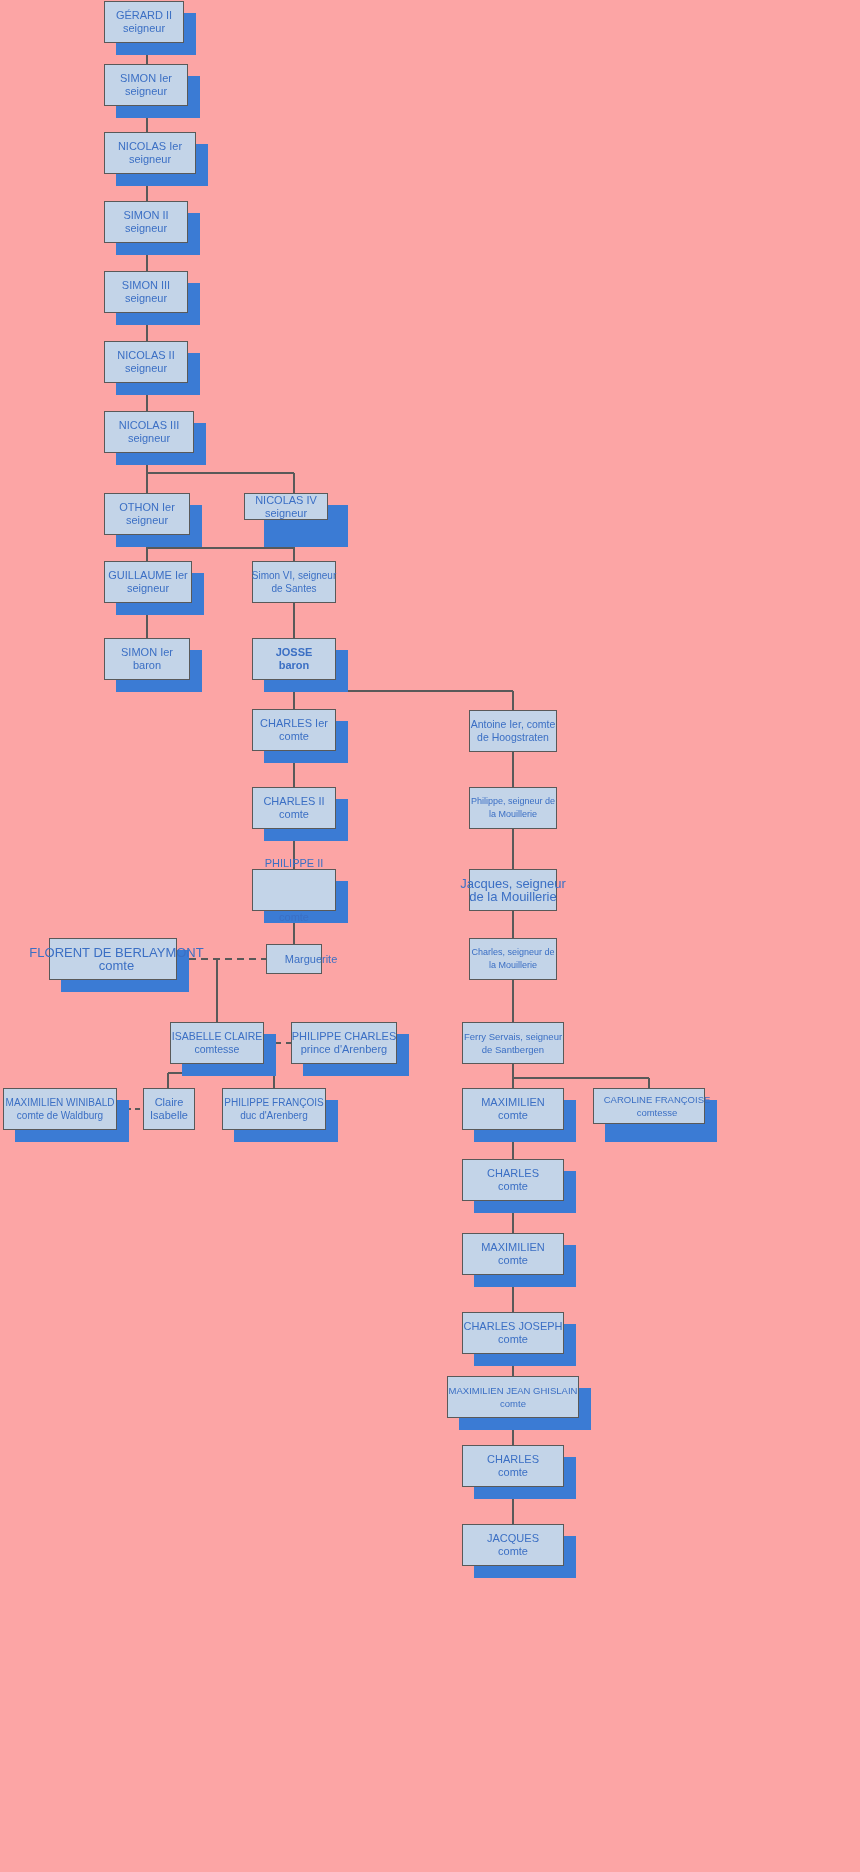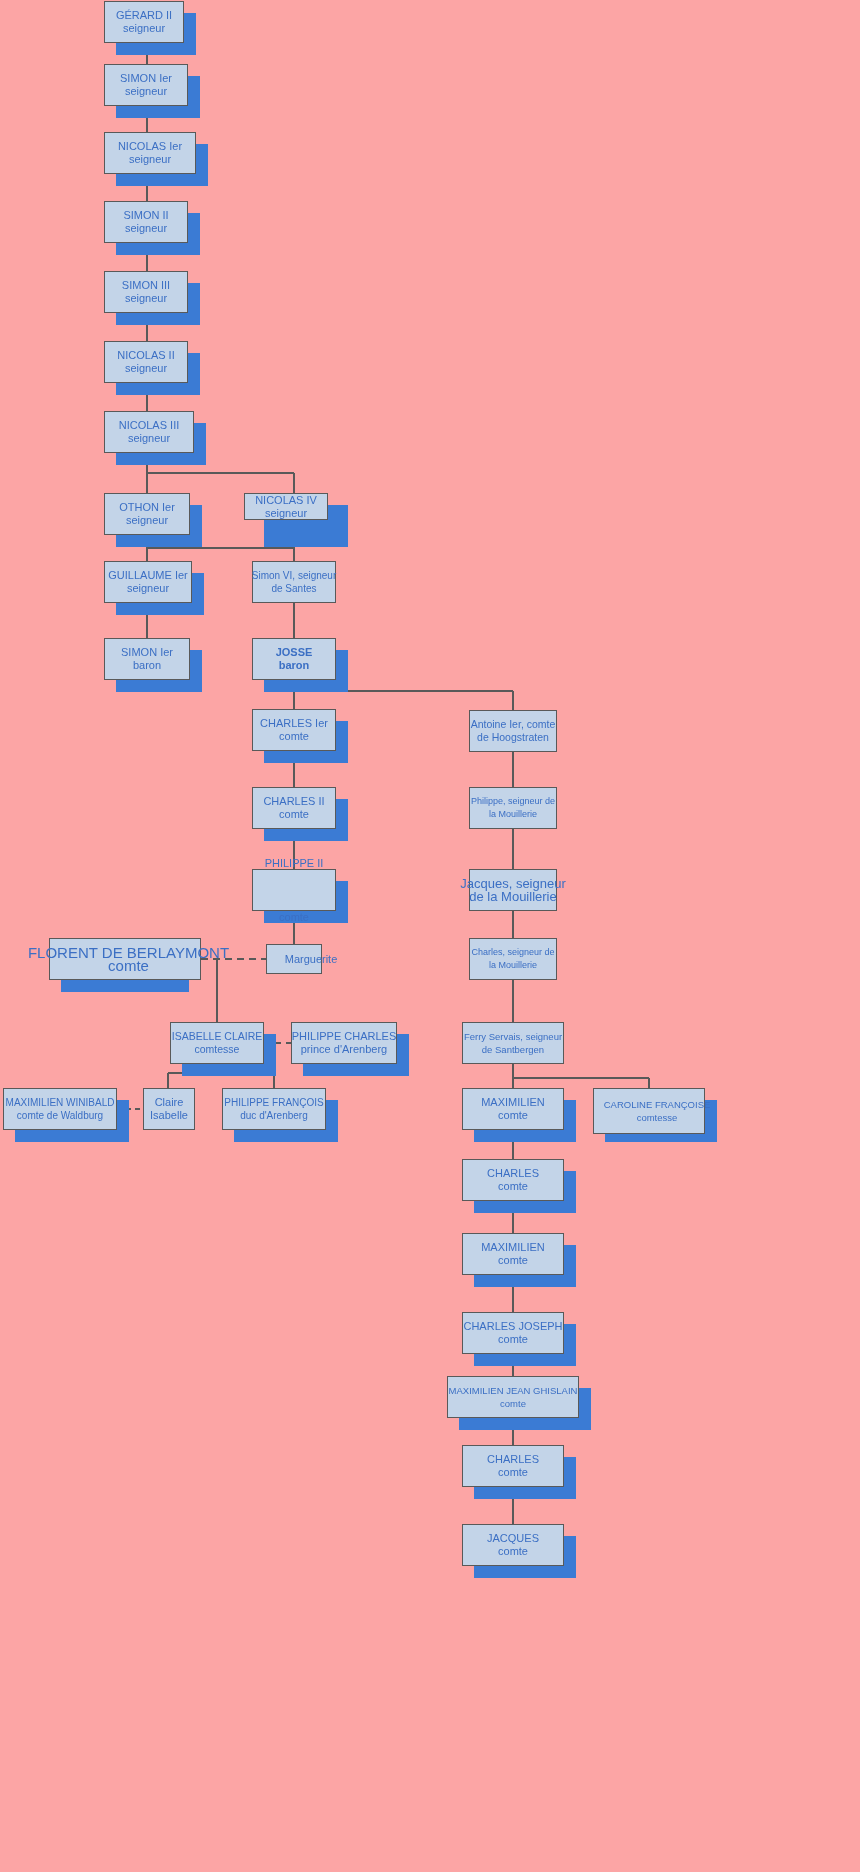--- a/index.html
+++ b/index.html
@@ -235,21 +235,21 @@
         <span class="n-title">comte</span>
       </div>
       <div class="node" style="left: 469px; top: 869px; width: 88px; height: 42px; background: rgb(195, 212, 232); border-color: rgb(89, 89, 89); color: rgb(59, 111, 196); font-size: 13px;">
         <span class="n-name">Jacques, seigneur</span>
         <span class="n-title">de la Mouillerie</span>
       </div>
       <div class="node" style="left: 469px; top: 938px; width: 88px; height: 42px; background: rgb(195, 212, 232); border-color: rgb(89, 89, 89); color: rgb(59, 111, 196); font-size: 9px;">
         <span class="n-name">Charles, seigneur de</span>
         <span class="n-title">la Mouillerie</span>
       </div>
-      <div class="node" style="left: 49px; top: 938px; width: 152px; height: 42px; background: rgb(195, 212, 232); border-color: rgb(89, 89, 89); color: rgb(59, 111, 196); font-size: 15px; padding-left: 7px;">
+      <div class="node" style="left: 49px; top: 938px; width: 128px; height: 42px; background: rgb(195, 212, 232); border-color: rgb(89, 89, 89); color: rgb(59, 111, 196); font-size: 13px; padding-left: 7px;">
         <span class="n-name">FLORENT DE BERLAYMONT</span>
         <span class="n-title">comte</span>
       </div>
       <div class="node" style="left: 266px; top: 944px; width: 56px; height: 30px; background: rgb(195, 212, 232); border-color: rgb(89, 89, 89); color: rgb(59, 111, 196); padding-left: 34px;">
         <span class="n-name">Marguerite</span>
       </div>
       <div class="node" style="left: 170px; top: 1022px; width: 94px; height: 42px; background: rgb(195, 212, 232); border-color: rgb(89, 89, 89); color: rgb(59, 111, 196); font-size: 10.5px;">
         <span class="n-name">ISABELLE CLAIRE</span>
         <span class="n-title">comtesse</span>
       </div>
@@ -270,21 +270,21 @@
         <span class="n-title">Isabelle</span>
       </div>
       <div class="node" style="left: 222px; top: 1088px; width: 104px; height: 42px; background: rgb(195, 212, 232); border-color: rgb(89, 89, 89); color: rgb(59, 111, 196); font-size: 10px;">
         <span class="n-name">PHILIPPE FRANÇOIS</span>
         <span class="n-title">duc d'Arenberg</span>
       </div>
       <div class="node" style="left: 462px; top: 1088px; width: 102px; height: 42px; background: rgb(195, 212, 232); border-color: rgb(89, 89, 89); color: rgb(59, 111, 196);">
         <span class="n-name">MAXIMILIEN</span>
         <span class="n-title">comte</span>
       </div>
-      <div class="node" style="left: 593px; top: 1088px; width: 112px; height: 46px; background: rgb(195, 212, 232); border-color: rgb(89, 89, 89); color: rgb(59, 111, 196); font-size: 9.5px; padding-left: 16px;">
+      <div class="node" style="left: 593px; top: 1088px; width: 112px; height: 36px; background: rgb(195, 212, 232); border-color: rgb(89, 89, 89); color: rgb(59, 111, 196); font-size: 9.5px; padding-left: 16px;">
         <span class="n-name">CAROLINE FRANÇOISE</span>
         <span class="n-title">comtesse</span>
       </div>
       <div class="node" style="left: 462px; top: 1159px; width: 102px; height: 42px; background: rgb(195, 212, 232); border-color: rgb(89, 89, 89); color: rgb(59, 111, 196);">
         <span class="n-name">CHARLES</span>
         <span class="n-title">comte</span>
       </div>
       <div class="node" style="left: 462px; top: 1233px; width: 102px; height: 42px; background: rgb(195, 212, 232); border-color: rgb(89, 89, 89); color: rgb(59, 111, 196);">
         <span class="n-name">MAXIMILIEN</span>
         <span class="n-title">comte</span>

